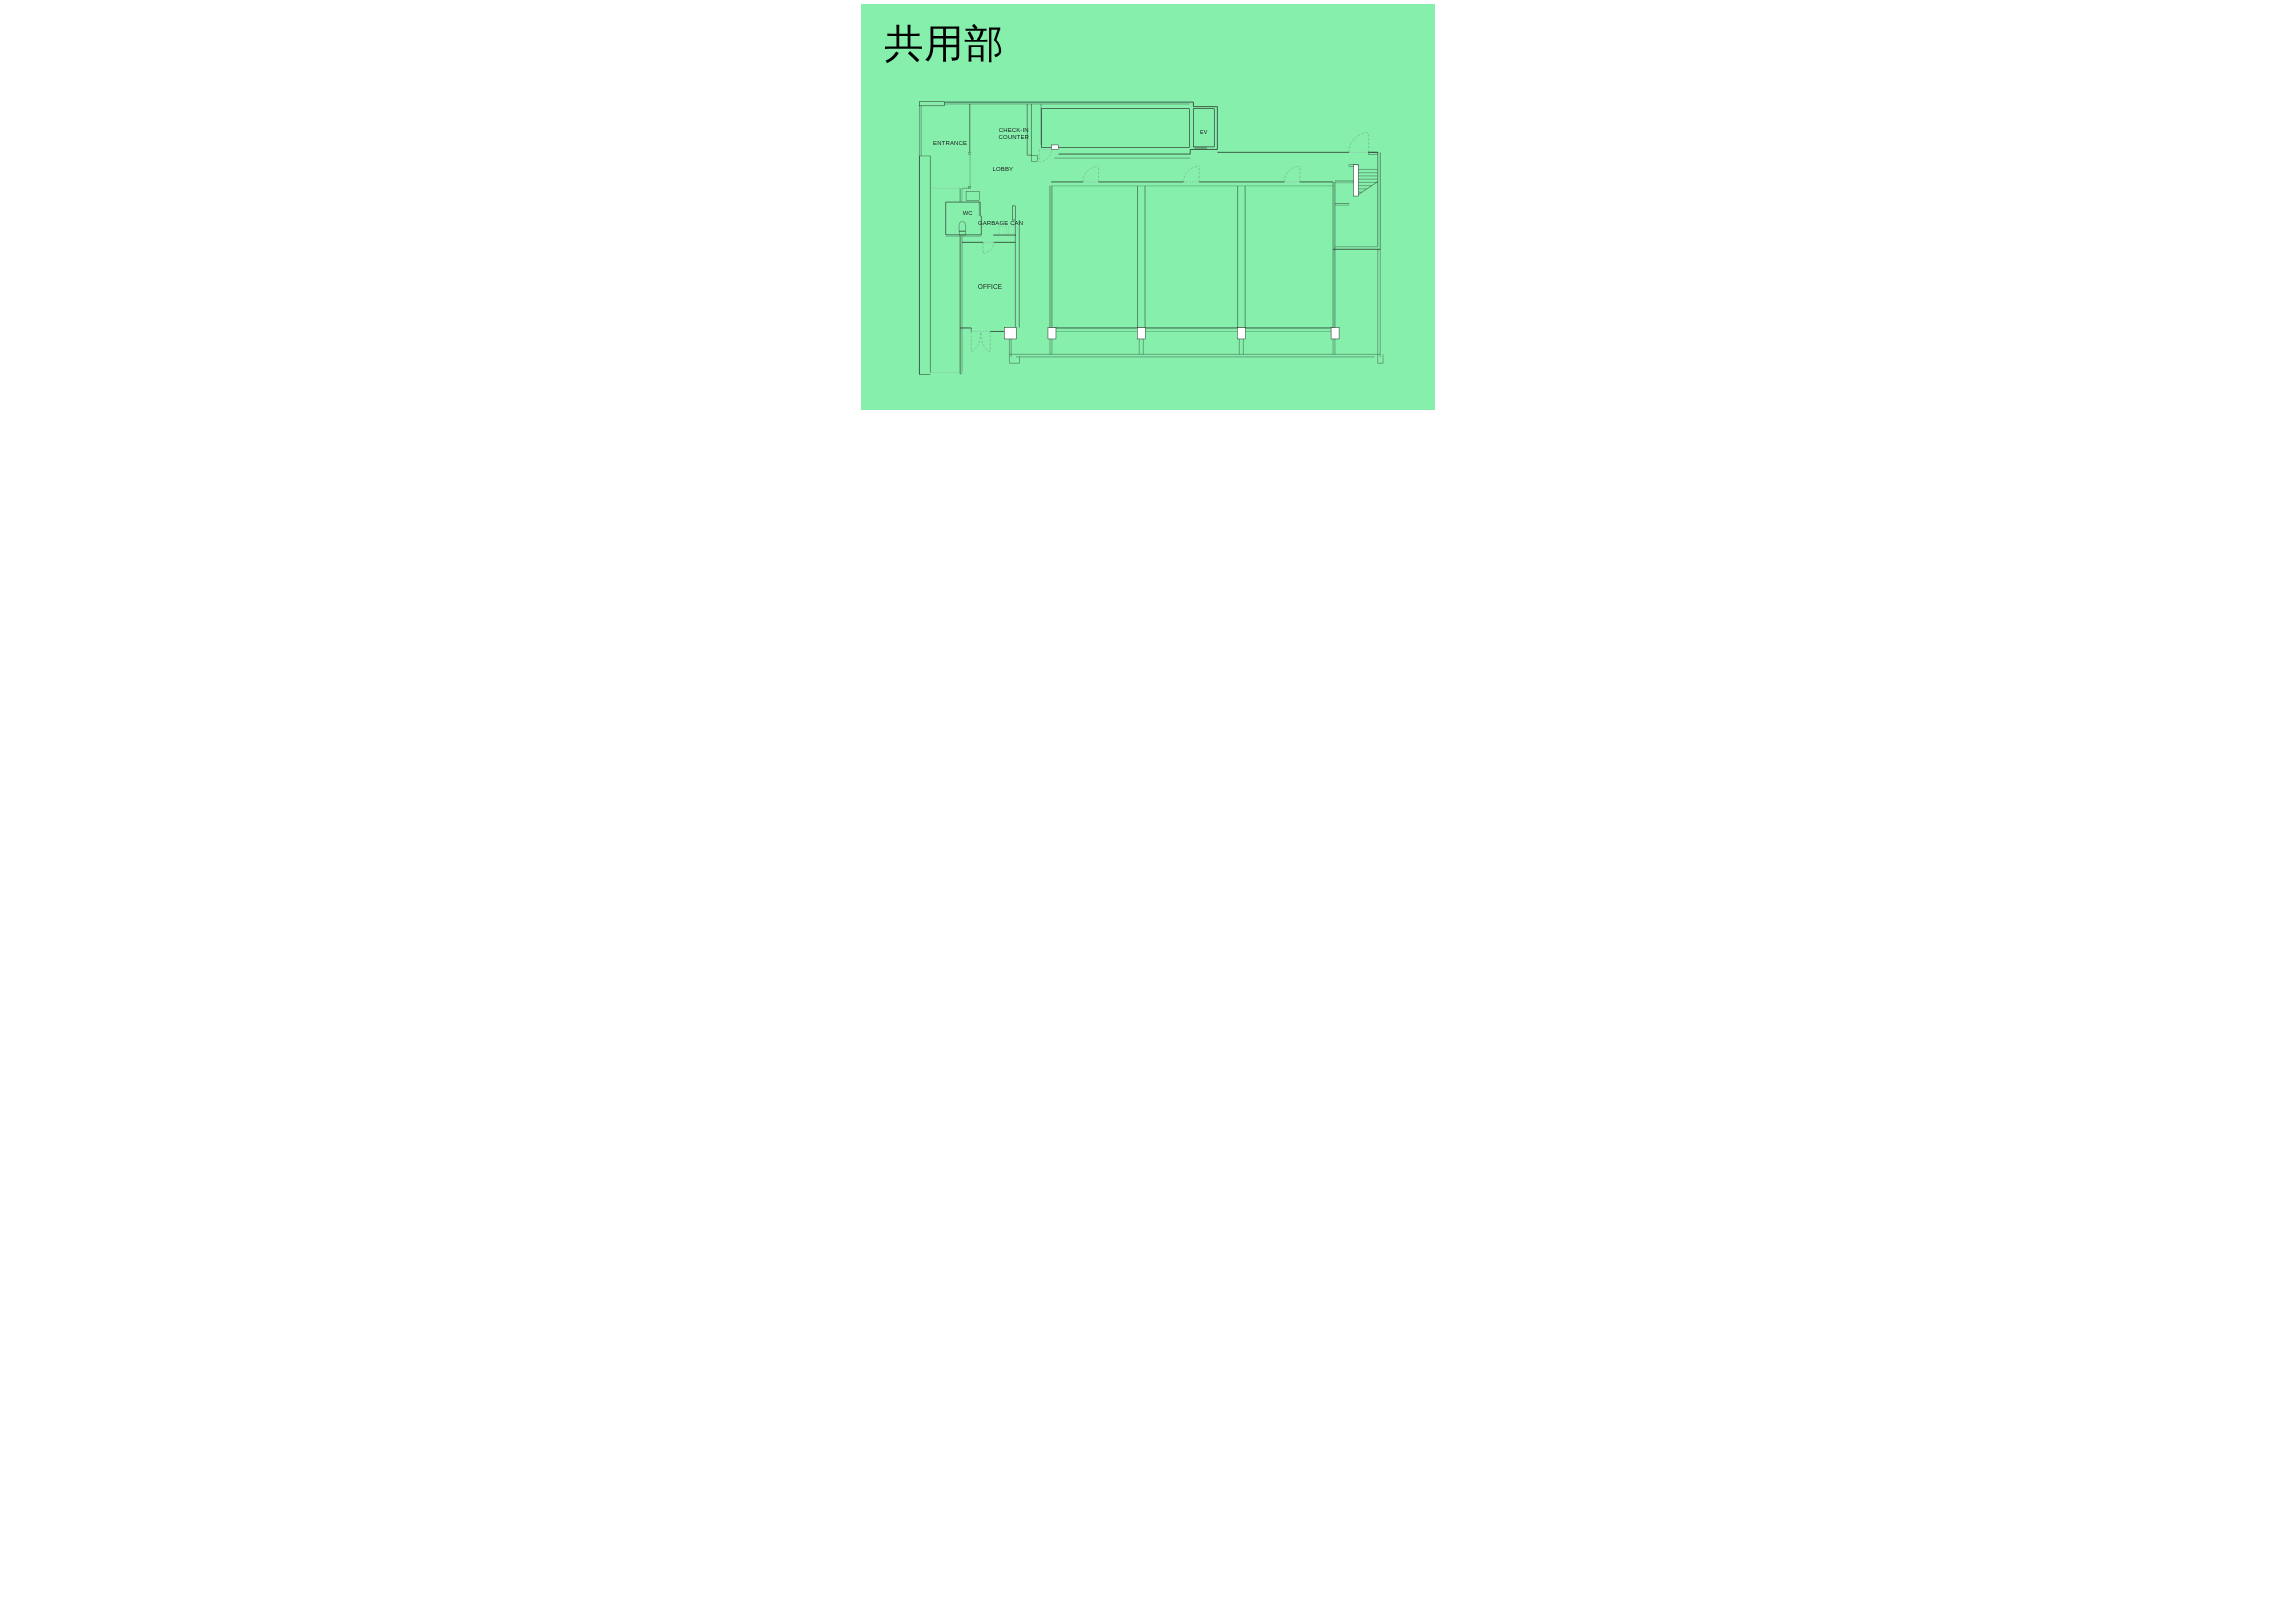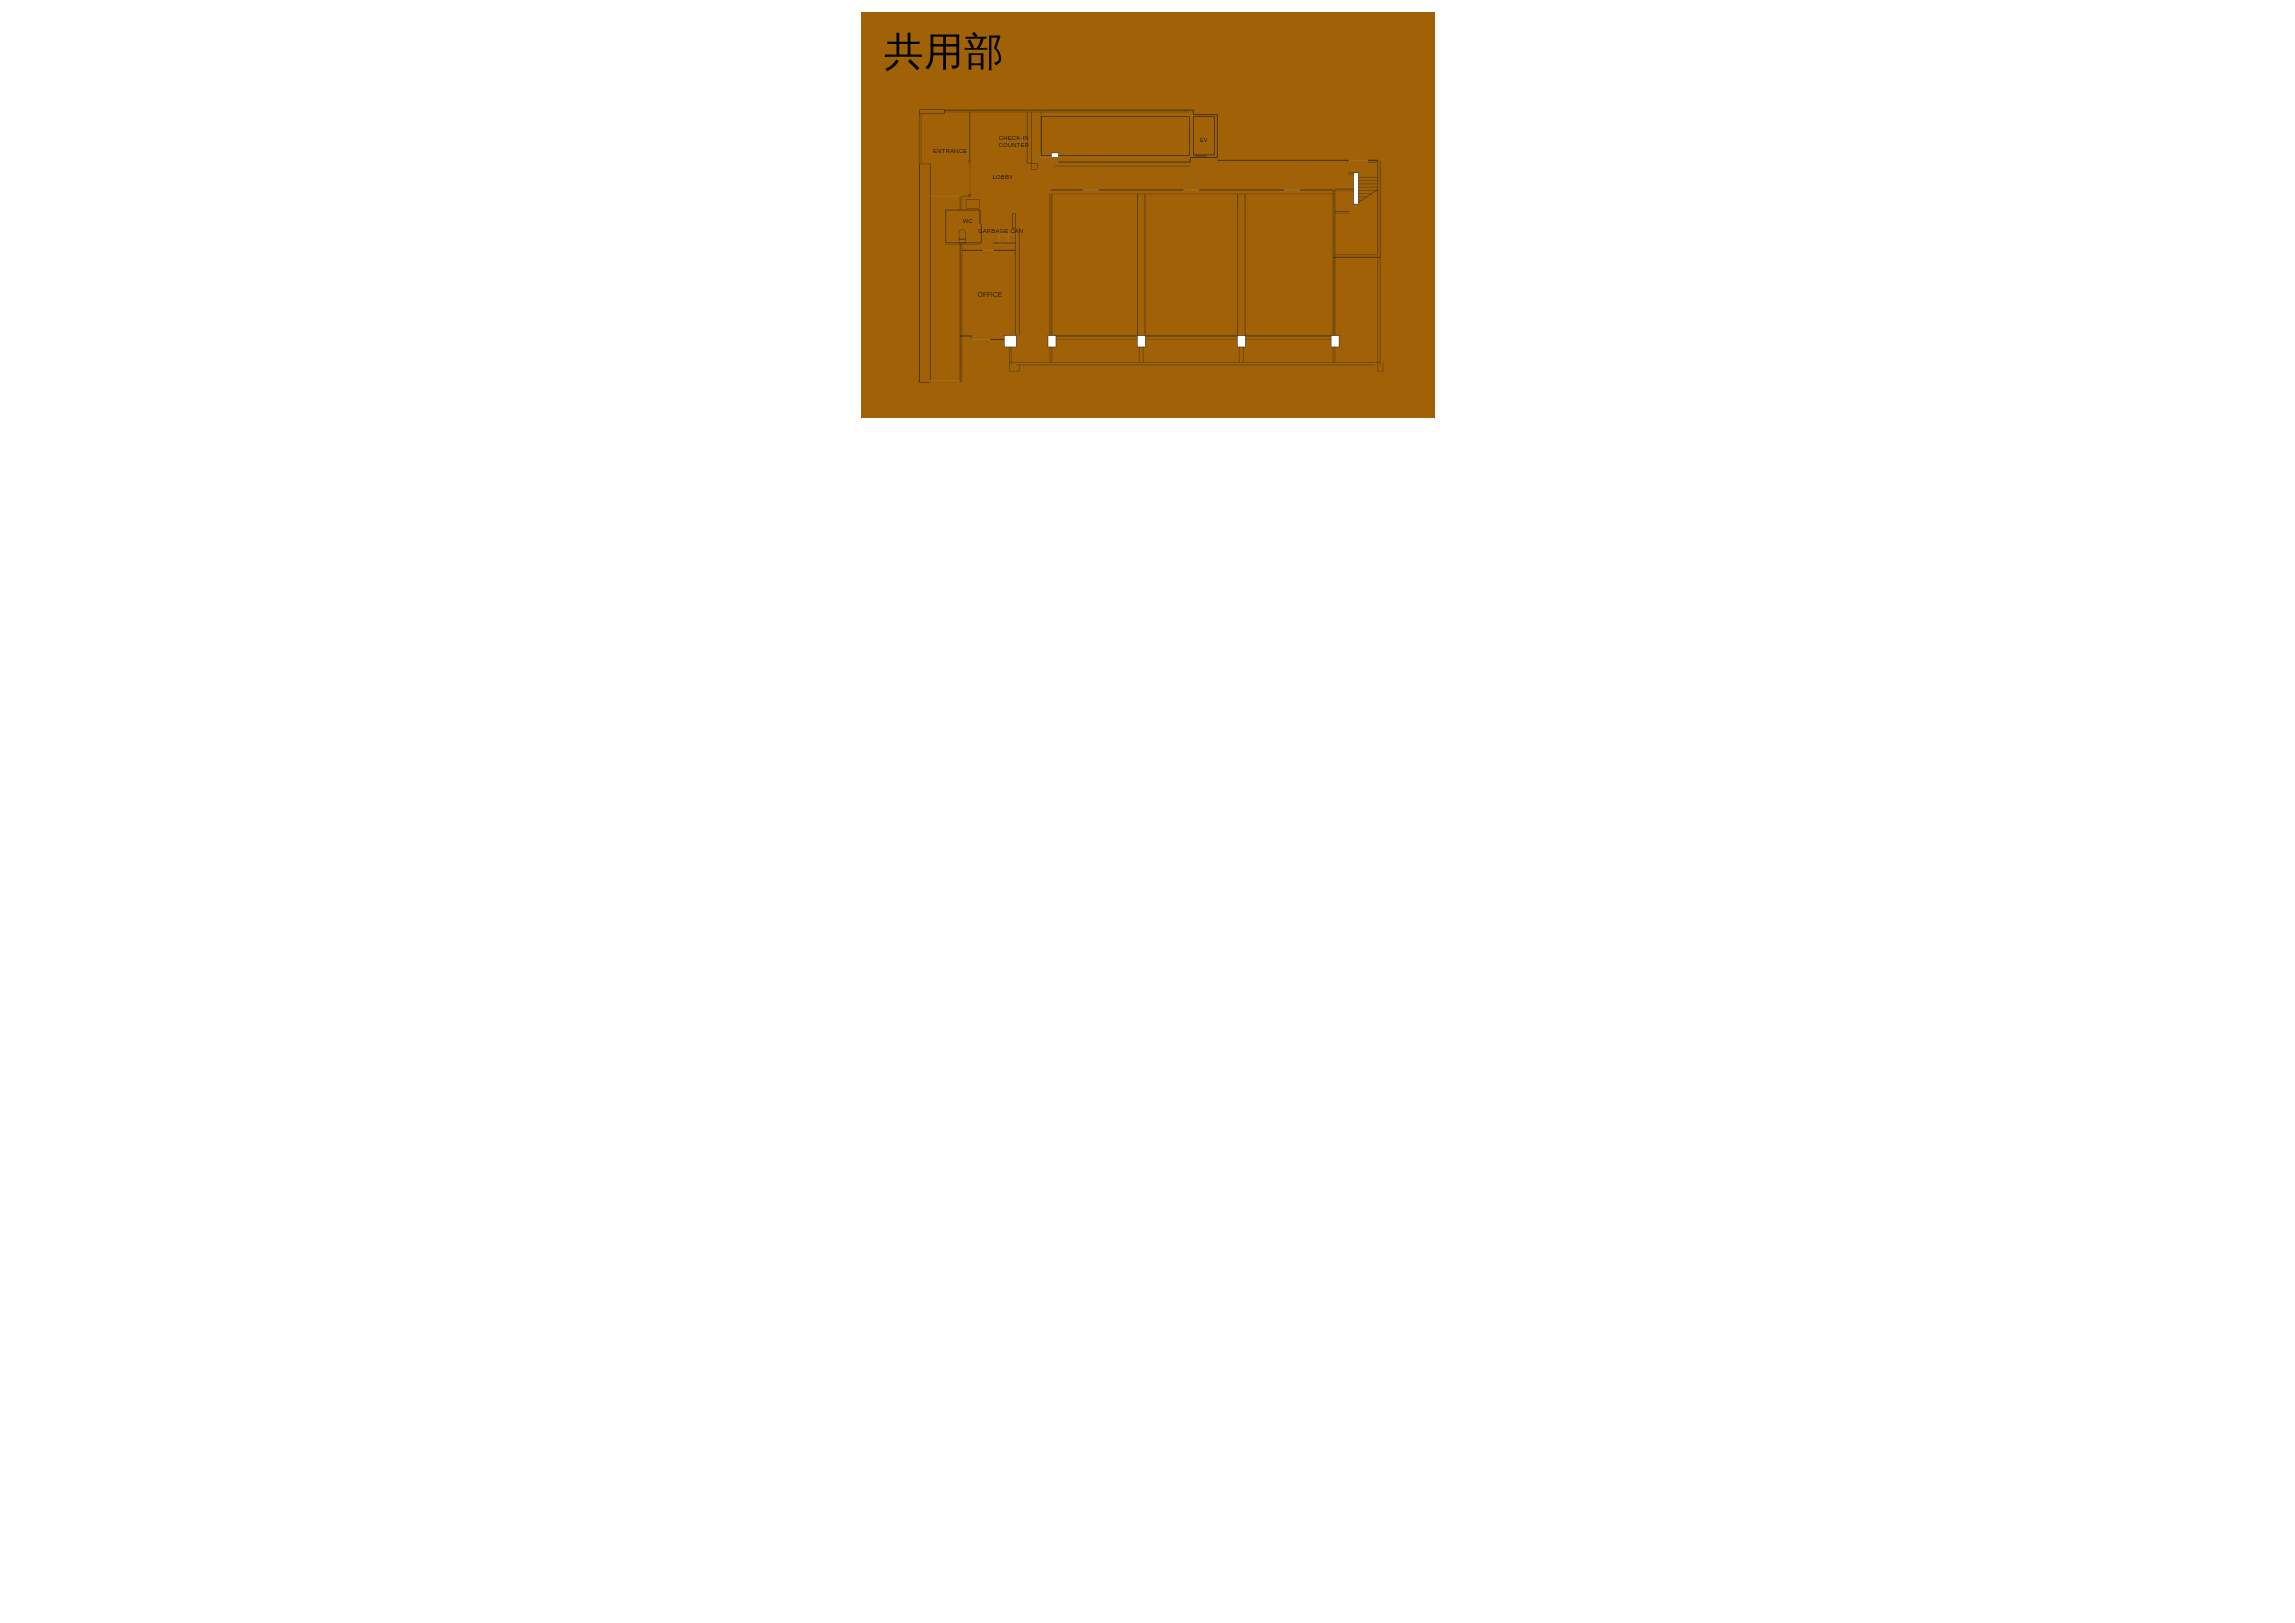--- a/index.html
+++ b/index.html
@@ -4,22 +4,22 @@
 <style>
   html, body {
     margin: 0;
     padding: 0;
     background: #ffffff;
     font-family: "Liberation Sans", "DejaVu Sans", sans-serif;
   }
   .page {
     width: 574px;
     max-width: 100%;
-    margin: 12px auto;
-    background: #a16207;
+    margin: 4px auto;
+    background: #86efac;
   }
   svg { display: block; width: 100%; height: auto; }
   .wall   { stroke: #1c1c1c; fill: none; }
   .wfill  { stroke: #1c1c1c; fill: #ffffff; }
   .dash   { stroke: #6e6e6e; fill: none; stroke-dasharray: 20 14; }
   .open   { stroke: #9a9a9a; fill: none; stroke-dasharray: 14 10; }
   .light  { stroke: #9a9a9a; fill: none; }
   .lbl    { fill: #1a1a1a; }
   .ttl    { fill: #000000; }
 </style>

